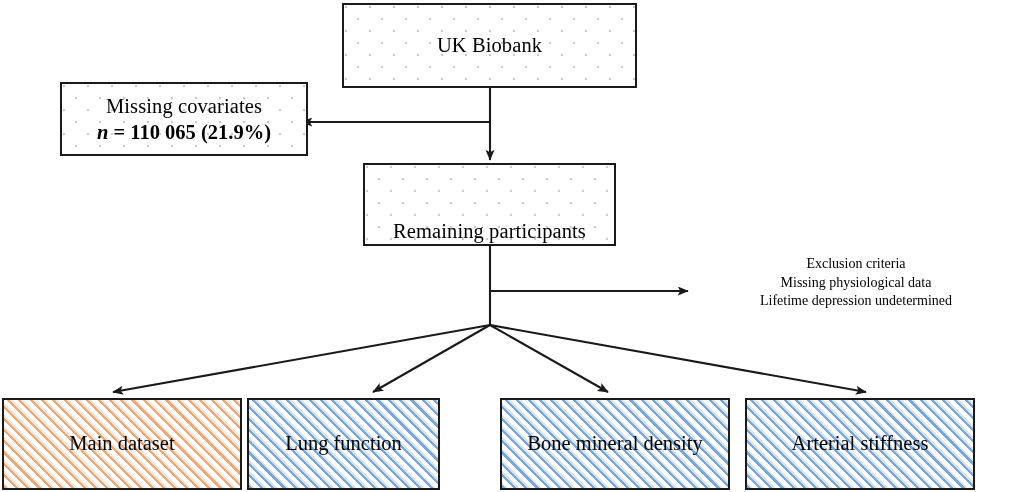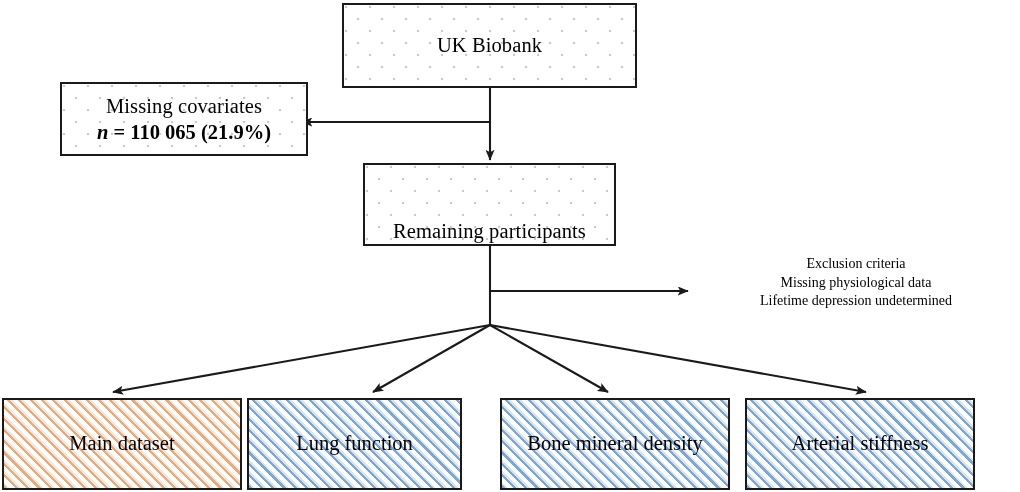--- a/index.html
+++ b/index.html
@@ -135,21 +135,21 @@
   <div id="exclusion-note" style="left:707px; top:255px; width:298px;">
     <div>Exclusion criteria</div>
     <div>Missing physiological data</div>
     <div>Lifetime depression undetermined</div>
   </div>
 
   <div class="node-box fill-hatch-orange" style="left:2px; top:398px; width:240px; height:92px;text-align:right;">
     <div class="box-label">Main dataset</div>
   </div>
 
-  <div class="node-box fill-hatch-blue" style="left:247px; top:398px; width:215px; height:92px;">
+  <div class="node-box fill-hatch-blue" style="left:247px; top:398px; width:193px; height:92px;">
     <div class="box-label">Lung function</div>
   </div>
 
   <div class="node-box fill-hatch-blue" style="left:745px; top:398px; width:230px; height:92px;">
     <div class="box-label">Arterial stiffness</div>
   </div>
 
   <div class="node-box fill-hatch-blue" style="left:500px; top:398px; width:230px; height:92px;">
     <div class="box-label">Bone mineral density</div>
   </div>

